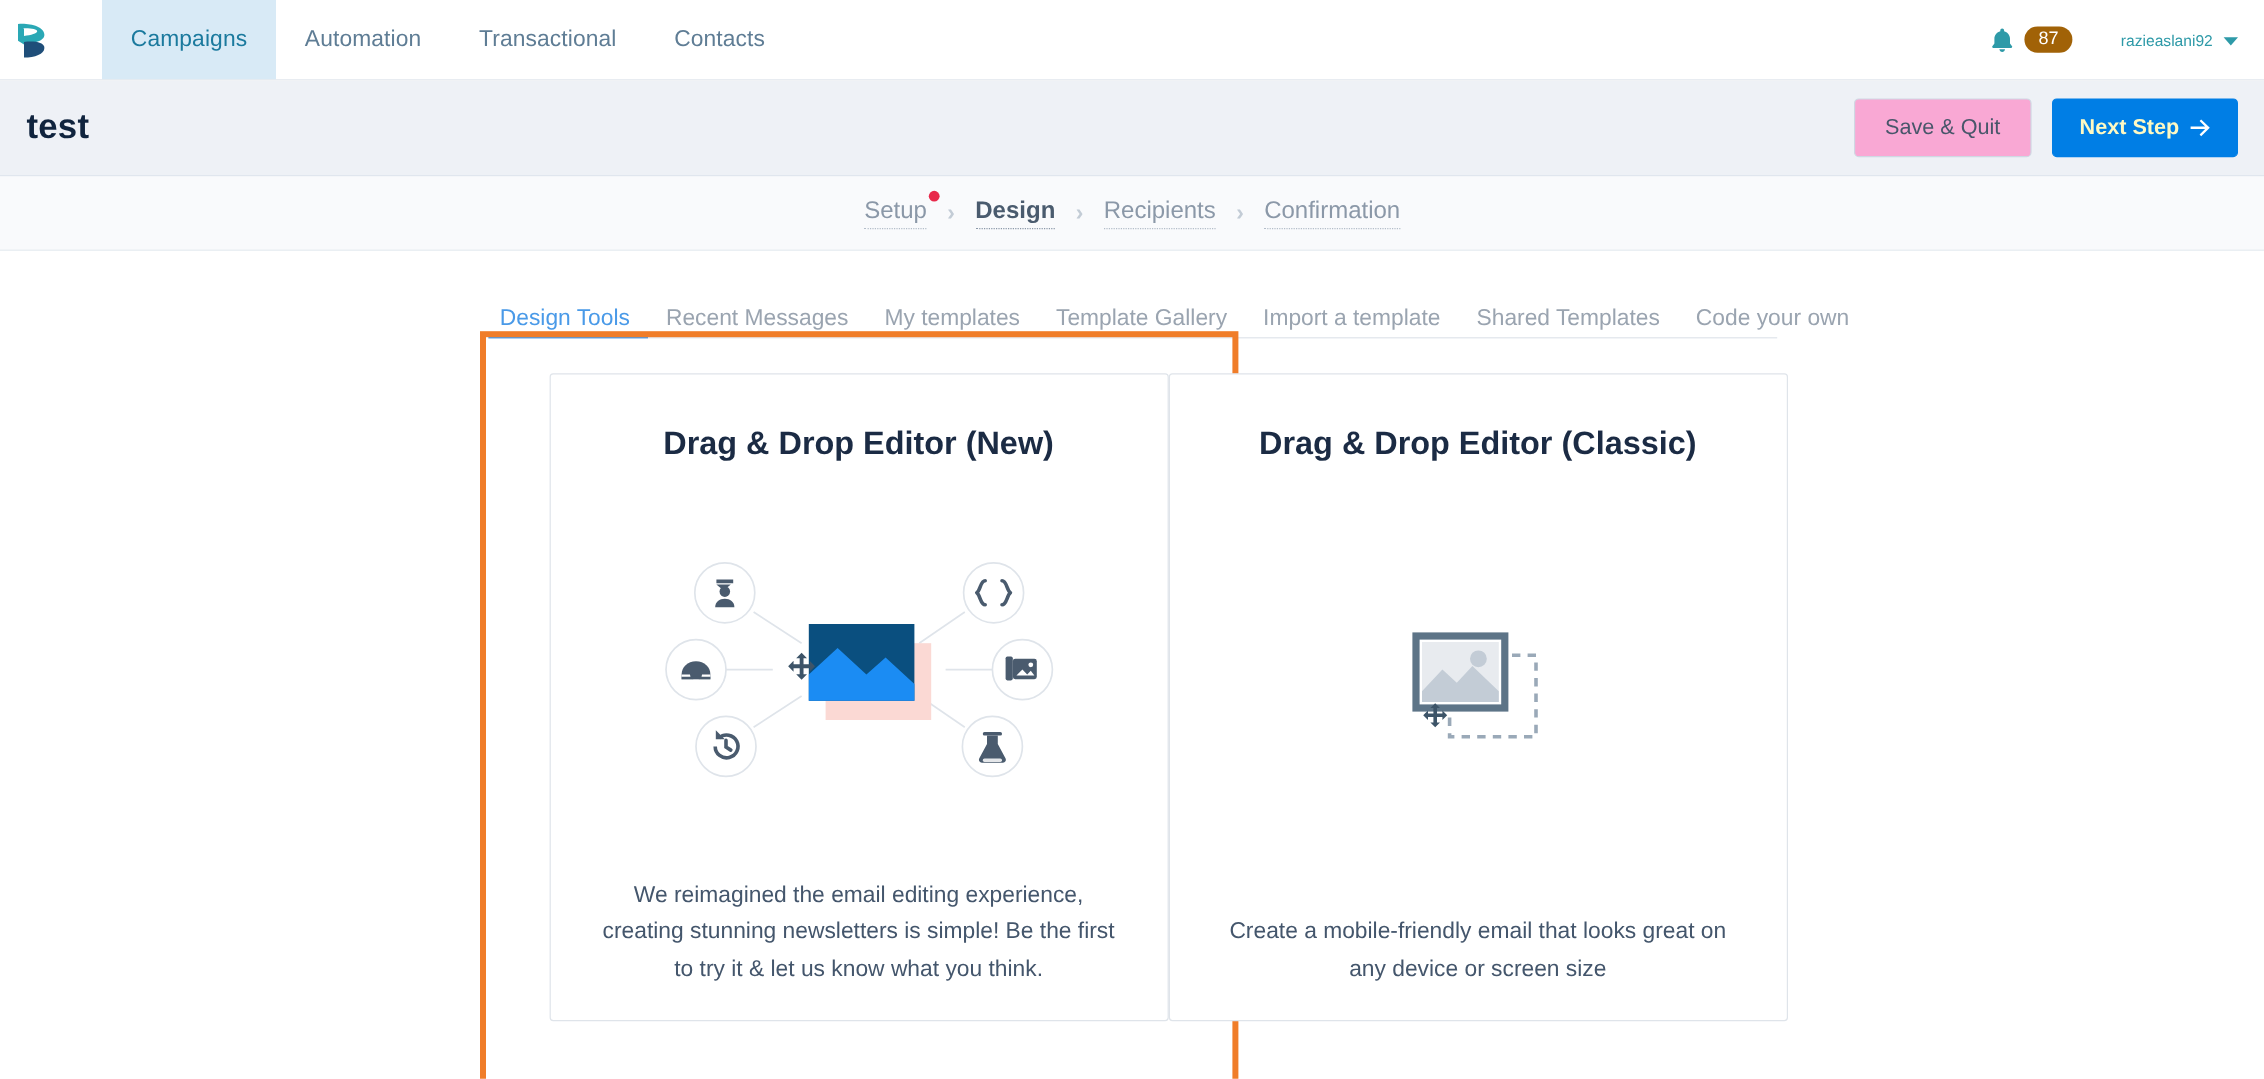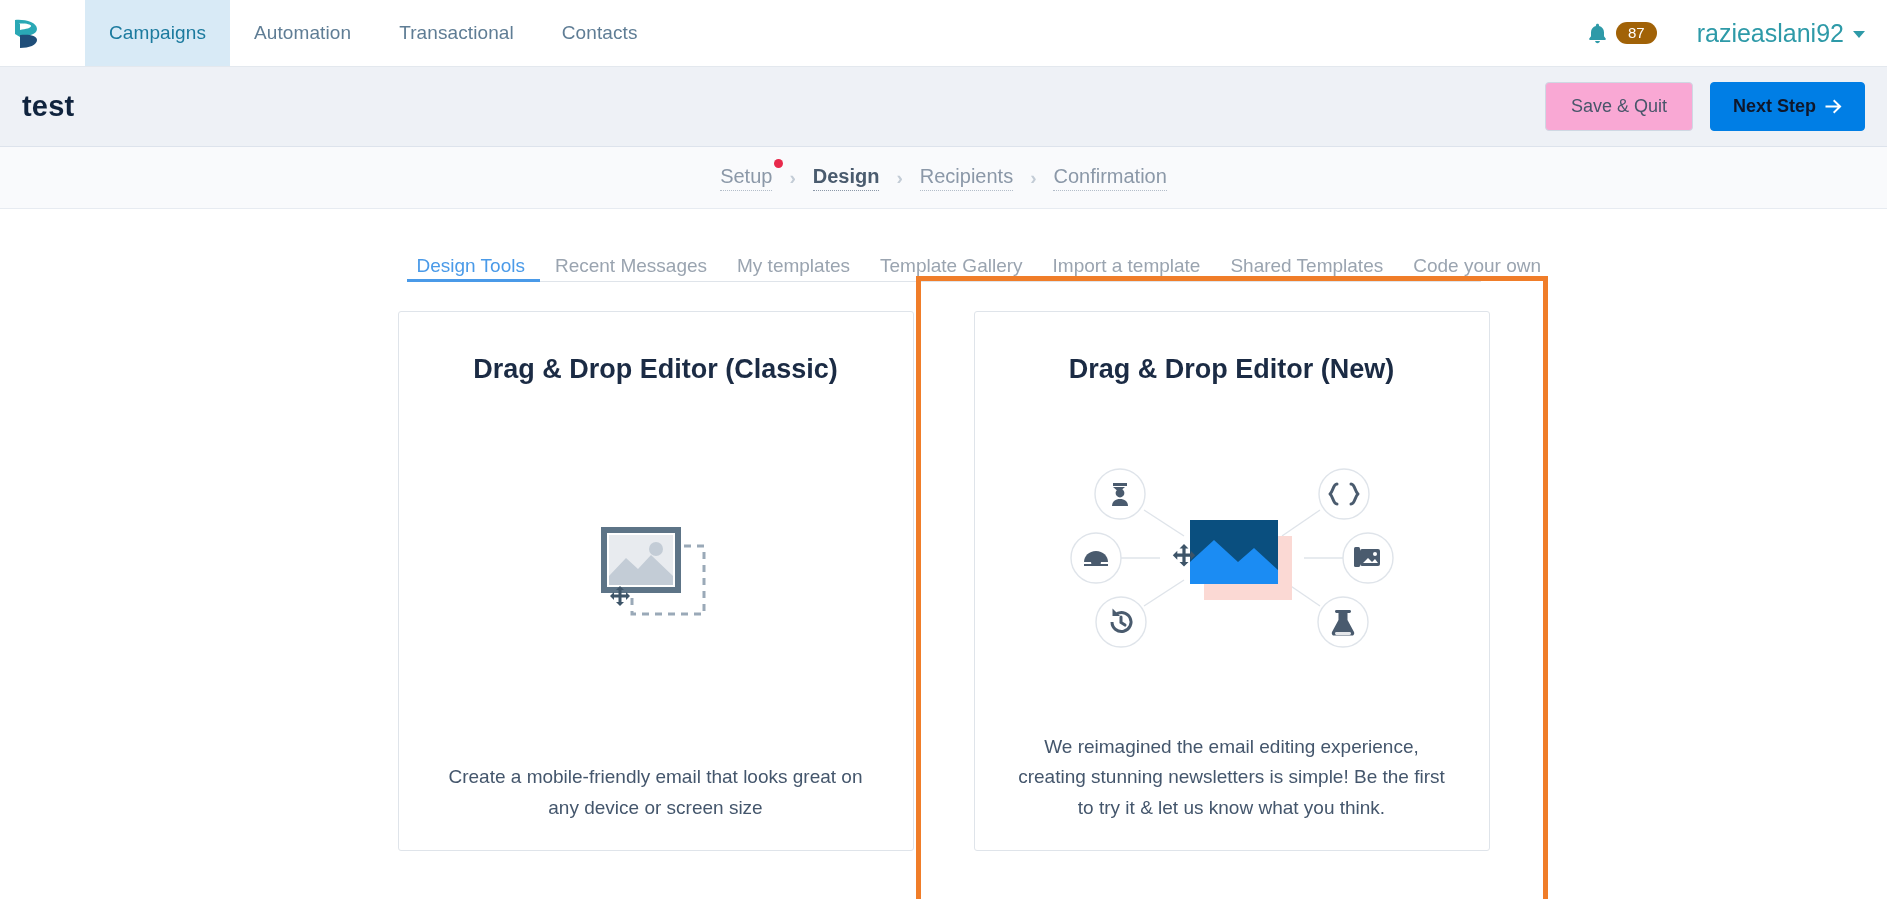--- a/index.html
+++ b/index.html
@@ -60,21 +60,21 @@
     font-size: 15px;
     padding: 3px 12px 4px;
     line-height: 1;
     font-weight: 500;
   }
   .user-menu {
     display: flex;
     align-items: center;
     gap: 9px;
     color: #2e9aa8;
-    font-size: 25px;
+    font-size: 13px;
     margin-left: 28px;
     cursor: pointer;
   }
   .caret-down {
     width: 0; height: 0;
     border-left: 6px solid transparent;
     border-right: 6px solid transparent;
     border-top: 7px solid #2e9aa8;
     margin-top: 3px;
   }
@@ -107,21 +107,21 @@
     color: #48566a;
     font-size: 18px;
     padding: 13px 25px;
     cursor: pointer;
     font-family: inherit;
   }
   .btn-primary {
     background: #007ee5;
     border: 1px solid #007ee5;
     border-radius: 4px;
-    color: #0f172a;
+    color: #fef9c3;
     font-size: 18px;
     font-weight: 600;
     padding: 13px 22px;
     cursor: pointer;
     font-family: inherit;
     display: flex;
     align-items: center;
     gap: 9px;
   }
 
@@ -326,105 +326,105 @@
     <div class="tab"><span>My templates</span></div>
     <div class="tab"><span>Template Gallery</span></div>
     <div class="tab"><span>Import a template</span></div>
     <div class="tab"><span>Shared Templates</span></div>
     <div class="tab"><span>Code your own</span></div>
   </div>
 </div>
 
 <div class="cards-area">
 
+  <div class="card-slot slot-right">
+    <div class="highlight-box"></div>
+    <div class="card">
+      <div class="card-title">Drag &amp; Drop Editor (New)</div>
+      <div class="card-visual">
+        <div class="illu">
+          <svg width="400" height="200" viewBox="0 0 400 200">
+
+            <g stroke="#dfe4ea" stroke-width="1.4" fill="none">
+              <line x1="112" y1="52" x2="152" y2="78"></line>
+              <line x1="88" y1="100" x2="128" y2="100"></line>
+              <line x1="112" y1="148" x2="152" y2="122"></line>
+              <line x1="288" y1="52" x2="250" y2="78"></line>
+              <line x1="312" y1="100" x2="272" y2="100"></line>
+              <line x1="288" y1="148" x2="250" y2="122"></line>
+            </g>
+
+            <rect x="172" y="78" width="88" height="64" fill="#fbd9d4"></rect>
+            <rect x="158" y="62" width="88" height="64" fill="#0a4f7f"></rect>
+            <path d="M158 104 L182 82 L206 104 L222 90 L246 112 V126 H158 Z" fill="#1b8cf3"></path>
+            <g fill="#3d5468">
+              <path d="M152 86 L156.5 90.5 H153.6 V95.6 H158.7 V92.7 L163.2 97.2 L158.7 101.7 V98.8 H153.6 V103.9 H156.5 L152 108.4 L147.5 103.9 H150.4 V98.8 H145.3 V101.7 L140.8 97.2 L145.3 92.7 V95.6 H150.4 V90.5 H147.5 Z"></path>
+            </g>
+
+            <circle cx="88" cy="36" r="25" fill="#ffffff" stroke="#dfe4ea" stroke-width="1.4"></circle>
+            <g fill="#4a5b6e">
+              <path d="M81 25 h14 v3 h-14 z"></path>
+              <path d="M81 29 l3.5 3 h5 l3.5 -3 z"></path>
+              <circle cx="88" cy="35" r="4.4"></circle>
+              <path d="M80 48 c0-4.4 3.6-7 8-7 s8 2.6 8 7 z"></path>
+            </g>
+
+            <circle cx="64" cy="100" r="25" fill="#ffffff" stroke="#dfe4ea" stroke-width="1.4"></circle>
+            <g fill="#4a5b6e">
+              <path d="M52 104 c0-6 5-11 12-11 s12 5 12 11 v4 h-24 z"></path>
+              <path d="M52 104 h7 a5 5 0 0 0 10 0 h7 v4 h-24 z" fill="#ffffff"></path>
+              <path d="M52 106 h24 v2 h-24 z"></path>
+            </g>
+
+            <circle cx="89" cy="164" r="25" fill="#ffffff" stroke="#dfe4ea" stroke-width="1.4"></circle>
+            <g fill="none" stroke="#4a5b6e" stroke-width="3">
+              <path d="M80 164 a9.5 9.5 0 1 0 3.2 -7.1"></path>
+              <path d="M89 159 v5.5 l4 2.6" stroke-linecap="round"></path>
+            </g>
+            <path d="M80.5 150.5 v7.5 h7.5 z" fill="#4a5b6e"></path>
+
+            <circle cx="312" cy="36" r="25" fill="#ffffff" stroke="#dfe4ea" stroke-width="1.4"></circle>
+            <g fill="none" stroke="#4a5b6e" stroke-width="3" stroke-linecap="round" stroke-linejoin="round">
+              <path d="M305 26 c-4 0 -4 8 -7 10 c3 2 3 10 7 10"></path>
+              <path d="M319 26 c4 0 4 8 7 10 c-3 2 -3 10 -7 10"></path>
+            </g>
+
+            <circle cx="336" cy="100" r="25" fill="#ffffff" stroke="#dfe4ea" stroke-width="1.4"></circle>
+            <g>
+              <rect x="322" y="89" width="6" height="20" rx="1.5" fill="#4a5b6e"></rect>
+              <rect x="328" y="91" width="20" height="17" rx="2" fill="#4a5b6e"></rect>
+              <path d="M331 105 l5 -5 l4 4 l3 -3 l3 4 z" fill="#ffffff"></path>
+              <circle cx="343" cy="96" r="2" fill="#ffffff"></circle>
+            </g>
+
+            <circle cx="311" cy="164" r="25" fill="#ffffff" stroke="#dfe4ea" stroke-width="1.4"></circle>
+            <g fill="#4a5b6e">
+              <rect x="303" y="152" width="16" height="3" rx="1.4"></rect>
+              <path d="M306.5 155 h9 v7 l6.5 12 a2.5 2.5 0 0 1 -2.2 3.6 h-17.6 a2.5 2.5 0 0 1 -2.2 -3.6 l6.5 -12 z"></path>
+              <rect x="303" y="174" width="16" height="3" rx="1.4" fill="#ffffff" opacity="0.85"></rect>
+            </g>
+          </svg>
+        </div>
+      </div>
+      <div class="card-desc">We reimagined the email editing experience, creating stunning newsletters is simple! Be the first to try it &amp; let us know what you think.</div>
+    </div>
+  </div>
+
   <div class="card-slot">
     <div class="card">
       <div class="card-title">Drag &amp; Drop Editor (Classic)</div>
       <div class="card-visual">
         <svg width="120" height="100" viewBox="0 0 120 100">
           <rect x="36" y="22" width="72" height="68" fill="none" stroke="#9aa9b8" stroke-width="3" stroke-dasharray="7,6"></rect>
           <rect x="8" y="6" width="74" height="60" fill="#ffffff" stroke="#5d7487" stroke-width="6"></rect>
           <rect x="13" y="11" width="64" height="50" fill="#e8ebef"></rect>
           <circle cx="60" cy="25" r="7" fill="#c3ccd6"></circle>
           <path d="M13 52 L30 34 L42 45 L55 31 L77 52 V61 H13 Z" fill="#c3ccd6"></path>
           <g fill="#3d5468">
             <path d="M24 62 L28 66 H25.5 V70.5 H30 V68 L34 72 L30 76 V73.5 H25.5 V78 H28 L24 82 L20 78 H22.5 V73.5 H18 V76 L14 72 L18 68 V70.5 H22.5 V66 H20 Z"></path>
           </g>
         </svg>
       </div>
       <div class="card-desc">Create a mobile-friendly email that looks great on any device or screen size</div>
     </div>
   </div>
 
-  <div class="card-slot slot-right">
-    <div class="highlight-box"></div>
-    <div class="card">
-      <div class="card-title">Drag &amp; Drop Editor (New)</div>
-      <div class="card-visual">
-        <div class="illu">
-          <svg width="400" height="200" viewBox="0 0 400 200">
-
-            <g stroke="#dfe4ea" stroke-width="1.4" fill="none">
-              <line x1="112" y1="52" x2="152" y2="78"></line>
-              <line x1="88" y1="100" x2="128" y2="100"></line>
-              <line x1="112" y1="148" x2="152" y2="122"></line>
-              <line x1="288" y1="52" x2="250" y2="78"></line>
-              <line x1="312" y1="100" x2="272" y2="100"></line>
-              <line x1="288" y1="148" x2="250" y2="122"></line>
-            </g>
-
-            <rect x="172" y="78" width="88" height="64" fill="#fbd9d4"></rect>
-            <rect x="158" y="62" width="88" height="64" fill="#0a4f7f"></rect>
-            <path d="M158 104 L182 82 L206 104 L222 90 L246 112 V126 H158 Z" fill="#1b8cf3"></path>
-            <g fill="#3d5468">
-              <path d="M152 86 L156.5 90.5 H153.6 V95.6 H158.7 V92.7 L163.2 97.2 L158.7 101.7 V98.8 H153.6 V103.9 H156.5 L152 108.4 L147.5 103.9 H150.4 V98.8 H145.3 V101.7 L140.8 97.2 L145.3 92.7 V95.6 H150.4 V90.5 H147.5 Z"></path>
-            </g>
-
-            <circle cx="88" cy="36" r="25" fill="#ffffff" stroke="#dfe4ea" stroke-width="1.4"></circle>
-            <g fill="#4a5b6e">
-              <path d="M81 25 h14 v3 h-14 z"></path>
-              <path d="M81 29 l3.5 3 h5 l3.5 -3 z"></path>
-              <circle cx="88" cy="35" r="4.4"></circle>
-              <path d="M80 48 c0-4.4 3.6-7 8-7 s8 2.6 8 7 z"></path>
-            </g>
-
-            <circle cx="64" cy="100" r="25" fill="#ffffff" stroke="#dfe4ea" stroke-width="1.4"></circle>
-            <g fill="#4a5b6e">
-              <path d="M52 104 c0-6 5-11 12-11 s12 5 12 11 v4 h-24 z"></path>
-              <path d="M52 104 h7 a5 5 0 0 0 10 0 h7 v4 h-24 z" fill="#ffffff"></path>
-              <path d="M52 106 h24 v2 h-24 z"></path>
-            </g>
-
-            <circle cx="89" cy="164" r="25" fill="#ffffff" stroke="#dfe4ea" stroke-width="1.4"></circle>
-            <g fill="none" stroke="#4a5b6e" stroke-width="3">
-              <path d="M80 164 a9.5 9.5 0 1 0 3.2 -7.1"></path>
-              <path d="M89 159 v5.5 l4 2.6" stroke-linecap="round"></path>
-            </g>
-            <path d="M80.5 150.5 v7.5 h7.5 z" fill="#4a5b6e"></path>
-
-            <circle cx="312" cy="36" r="25" fill="#ffffff" stroke="#dfe4ea" stroke-width="1.4"></circle>
-            <g fill="none" stroke="#4a5b6e" stroke-width="3" stroke-linecap="round" stroke-linejoin="round">
-              <path d="M305 26 c-4 0 -4 8 -7 10 c3 2 3 10 7 10"></path>
-              <path d="M319 26 c4 0 4 8 7 10 c-3 2 -3 10 -7 10"></path>
-            </g>
-
-            <circle cx="336" cy="100" r="25" fill="#ffffff" stroke="#dfe4ea" stroke-width="1.4"></circle>
-            <g>
-              <rect x="322" y="89" width="6" height="20" rx="1.5" fill="#4a5b6e"></rect>
-              <rect x="328" y="91" width="20" height="17" rx="2" fill="#4a5b6e"></rect>
-              <path d="M331 105 l5 -5 l4 4 l3 -3 l3 4 z" fill="#ffffff"></path>
-              <circle cx="343" cy="96" r="2" fill="#ffffff"></circle>
-            </g>
-
-            <circle cx="311" cy="164" r="25" fill="#ffffff" stroke="#dfe4ea" stroke-width="1.4"></circle>
-            <g fill="#4a5b6e">
-              <rect x="303" y="152" width="16" height="3" rx="1.4"></rect>
-              <path d="M306.5 155 h9 v7 l6.5 12 a2.5 2.5 0 0 1 -2.2 3.6 h-17.6 a2.5 2.5 0 0 1 -2.2 -3.6 l6.5 -12 z"></path>
-              <rect x="303" y="174" width="16" height="3" rx="1.4" fill="#ffffff" opacity="0.85"></rect>
-            </g>
-          </svg>
-        </div>
-      </div>
-      <div class="card-desc">We reimagined the email editing experience, creating stunning newsletters is simple! Be the first to try it &amp; let us know what you think.</div>
-    </div>
-  </div>
-
 </div>
 
 </body></html>

